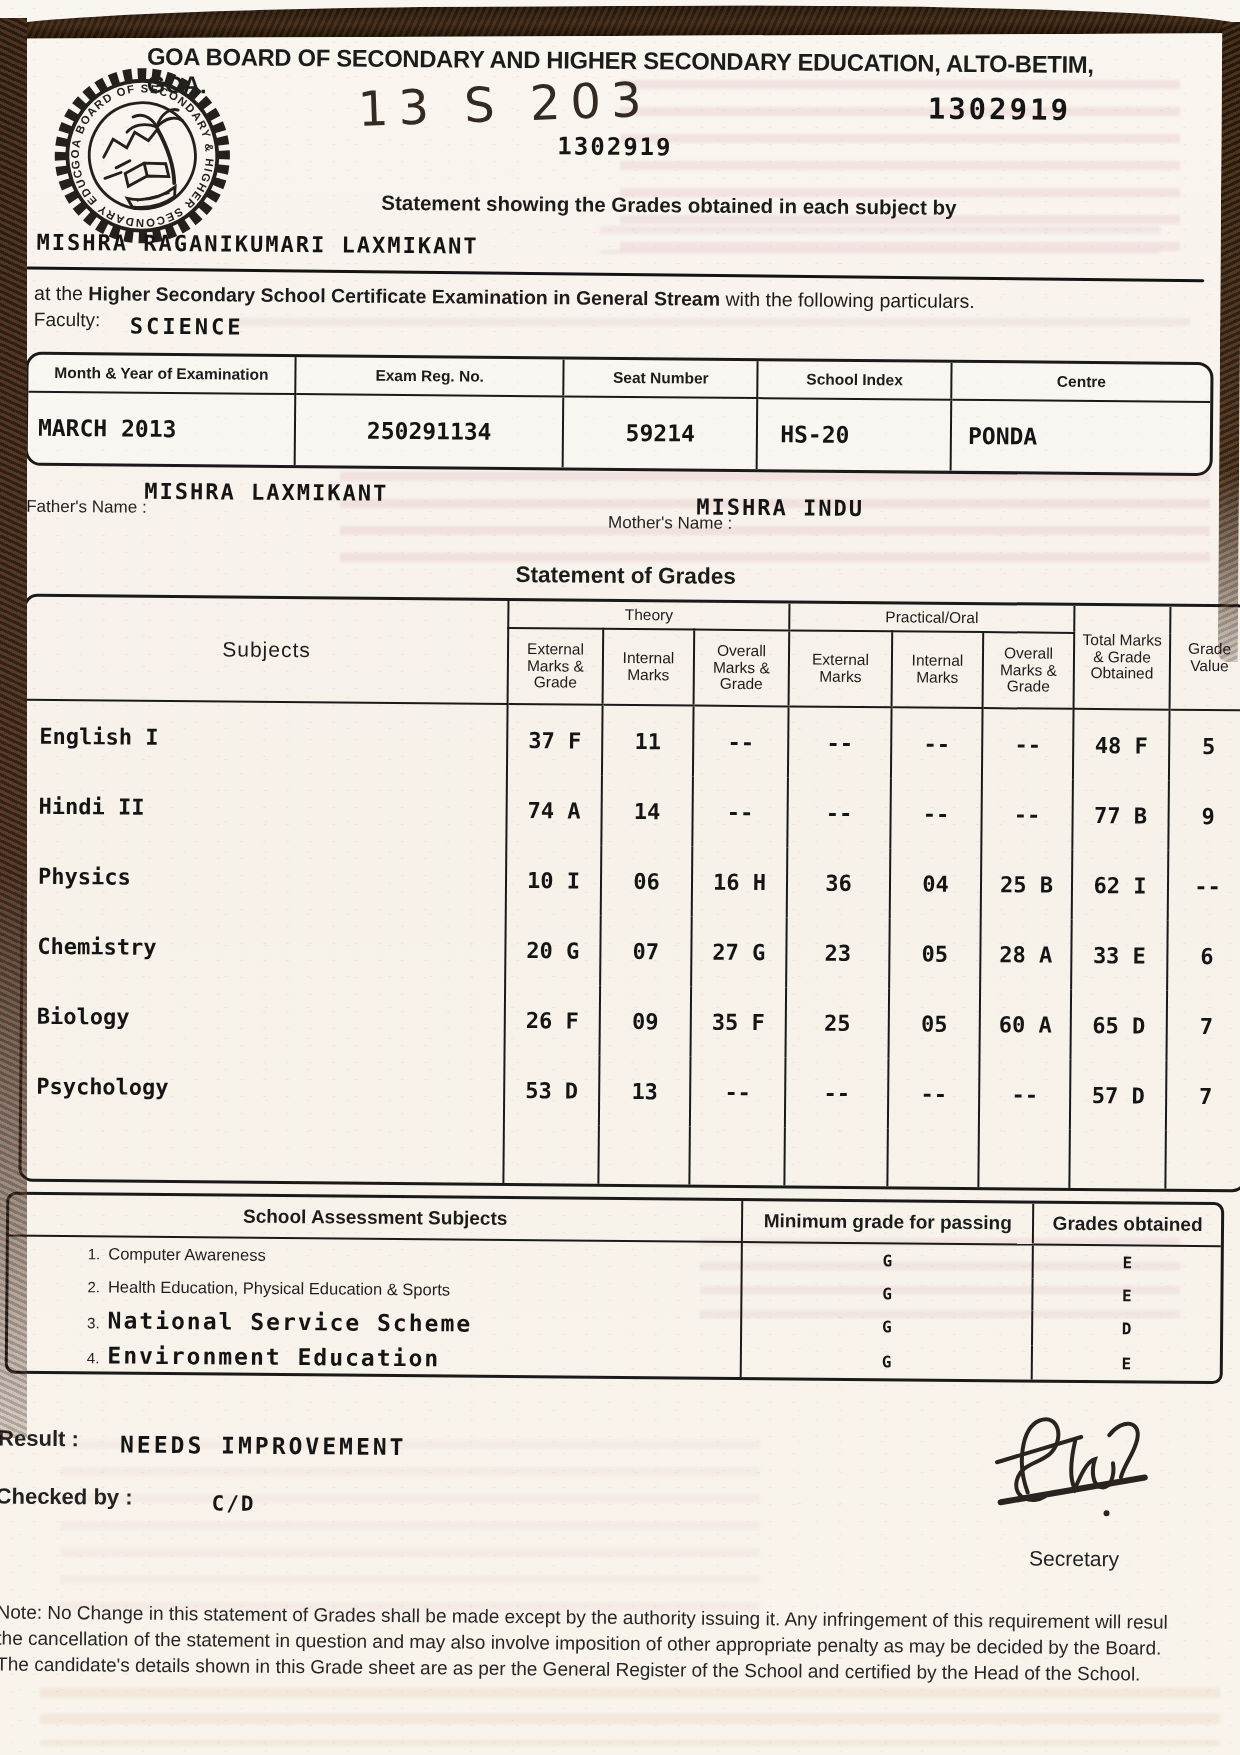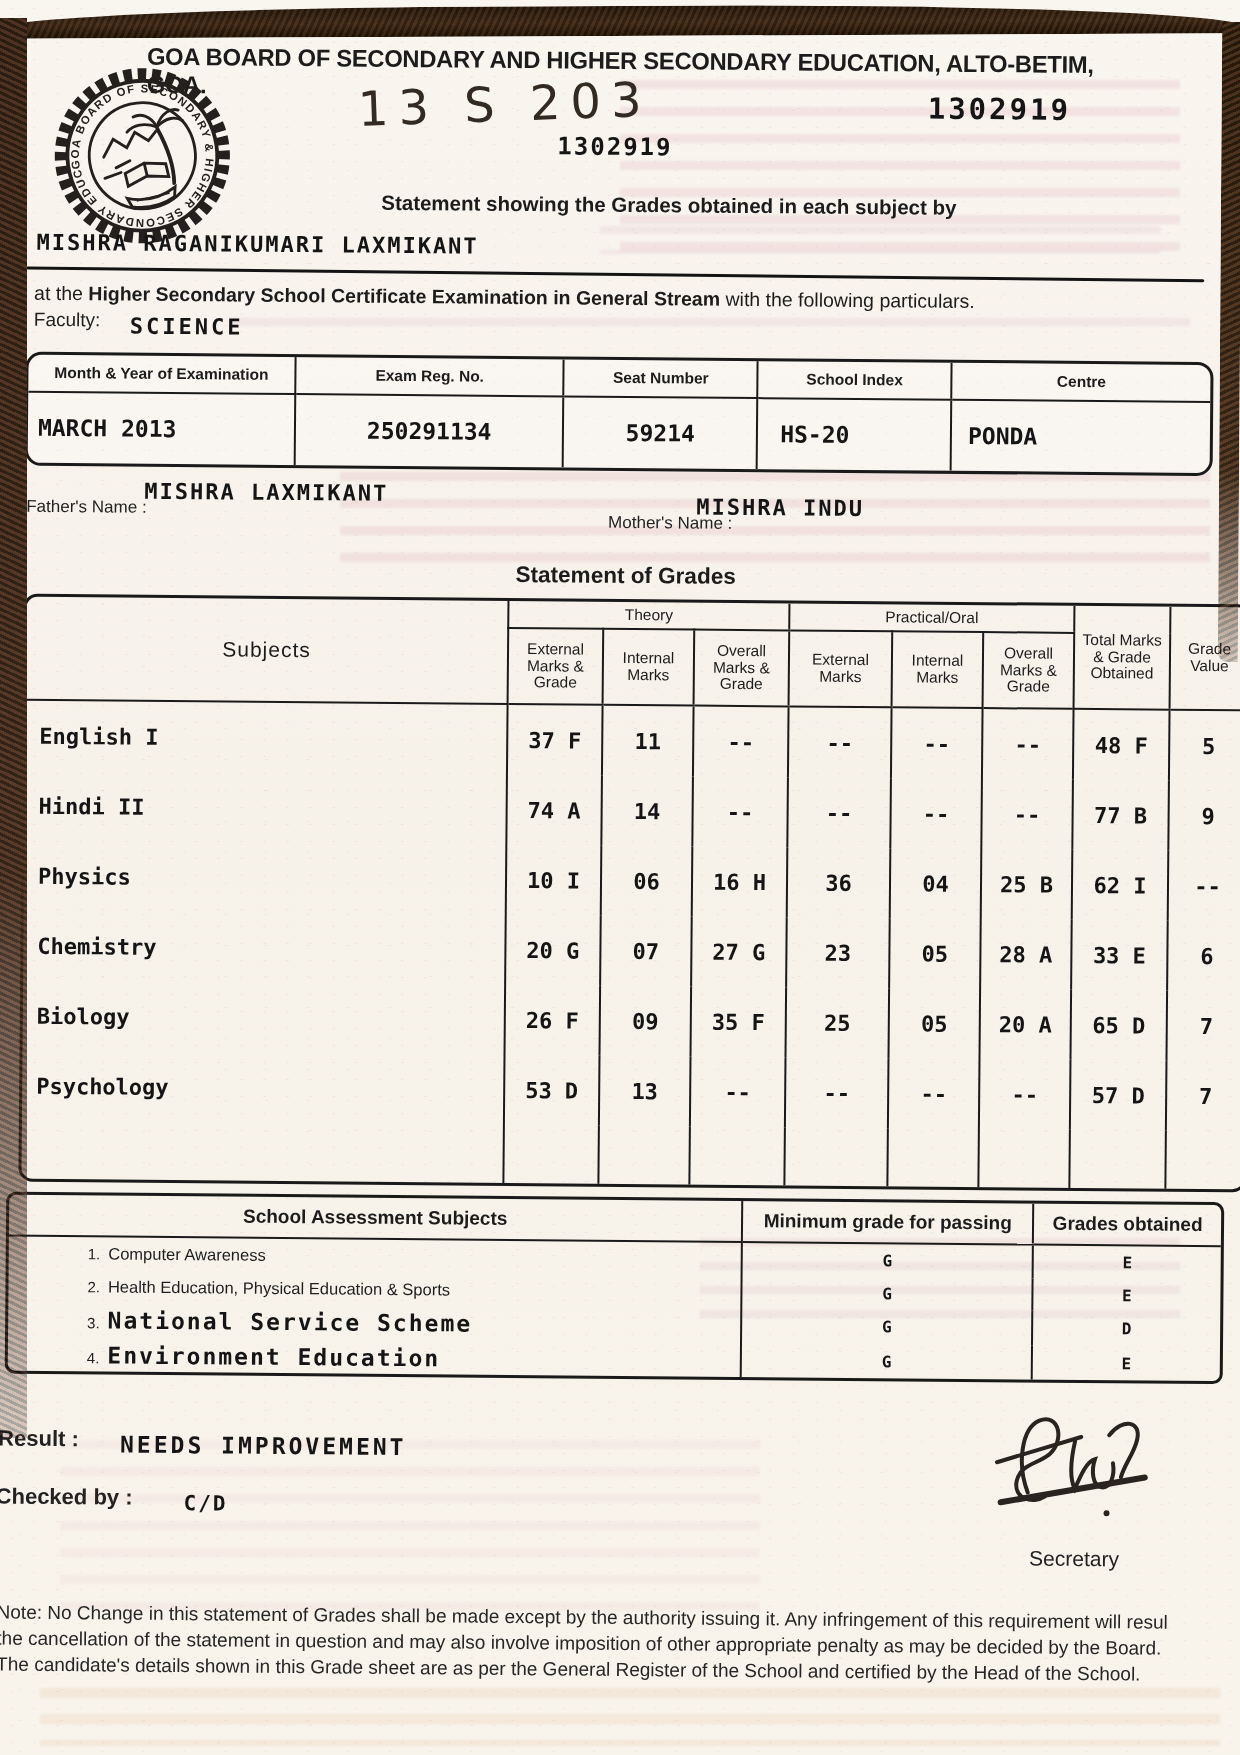--- a/index.html
+++ b/index.html
@@ -80,21 +80,21 @@
   .atable th.first{border-left:none;}
   .atable td{border-left:2.5px solid #1a1a1a; text-align:center; vertical-align:middle;}
   .atable td.first{border-left:none; text-align:left;}
   .atable .num{font-size:15px; color:#222; font-family:"Liberation Sans",sans-serif; font-weight:normal; padding:0 8px 0 78px;}
   .atable .sm{font-size:16.5px; font-family:"Liberation Sans",sans-serif; font-weight:normal; color:#1e1e1e;}
   .atable .bg{font-size:23px; letter-spacing:2px;}
 
   .result-lbl{left:10px; top:1426px; font-size:22px; font-weight:bold;}
   .result-val{left:132px; top:1431px; font-size:23px; letter-spacing:3px;}
   .checked-lbl{left:8px; top:1484px; font-size:22px; font-weight:bold;}
-  .checked-val{left:196px; top:1490px; font-size:21px; letter-spacing:2px;}
+  .checked-val{left:224px; top:1490px; font-size:21px; letter-spacing:2px;}
   .secretary{left:1042px; top:1538px; font-size:21px;}
 
   .note{left:10px; top:1600px; width:1240px; font-size:19px; color:#262626; line-height:26px; white-space:nowrap;}
 
   
   .smudge{position:absolute; filter:blur(1.6px); pointer-events:none;}
   .pink{background:repeating-linear-gradient(180deg, rgba(203,122,144,.14) 0 9px, rgba(203,122,144,0) 9px 27px);}
   .pink2{background:repeating-linear-gradient(180deg, rgba(190,115,150,.11) 0 8px, rgba(190,115,150,0) 8px 24px);}
   .warm{background:repeating-linear-gradient(180deg, rgba(205,150,90,.13) 0 10px, rgba(205,150,90,0) 10px 26px);}
 </style>
@@ -267,21 +267,21 @@
             <td>33 E</td>
             <td>6</td>
           </tr>
           <tr>
             <td class="first">Biology</td>
             <td>26 F</td>
             <td>09</td>
             <td>35 F</td>
             <td>25</td>
             <td>05</td>
-            <td>20 A</td>
+            <td>60 A</td>
             <td>65 D</td>
             <td>7</td>
           </tr>
           <tr>
             <td class="first">Psychology</td>
             <td>53 D</td>
             <td>13</td>
             <td>--</td>
             <td>--</td>
             <td>--</td>

